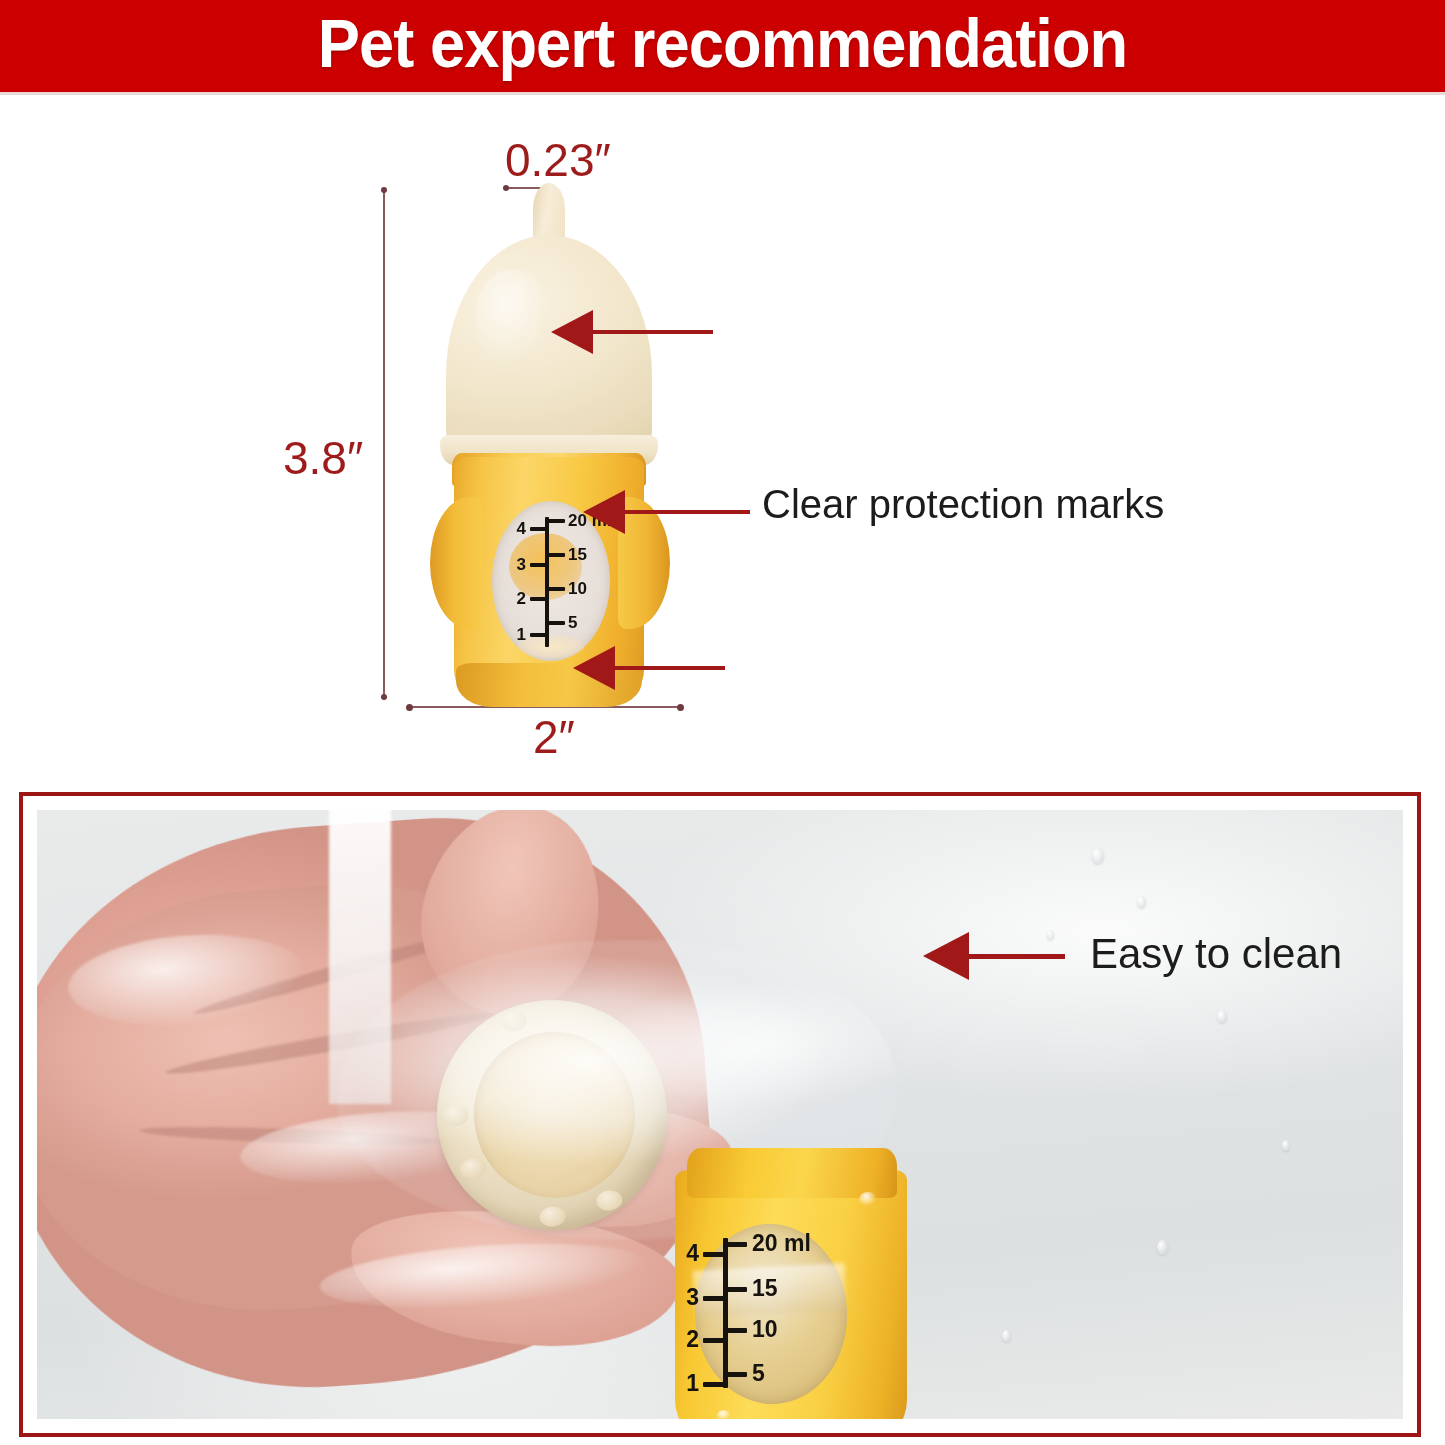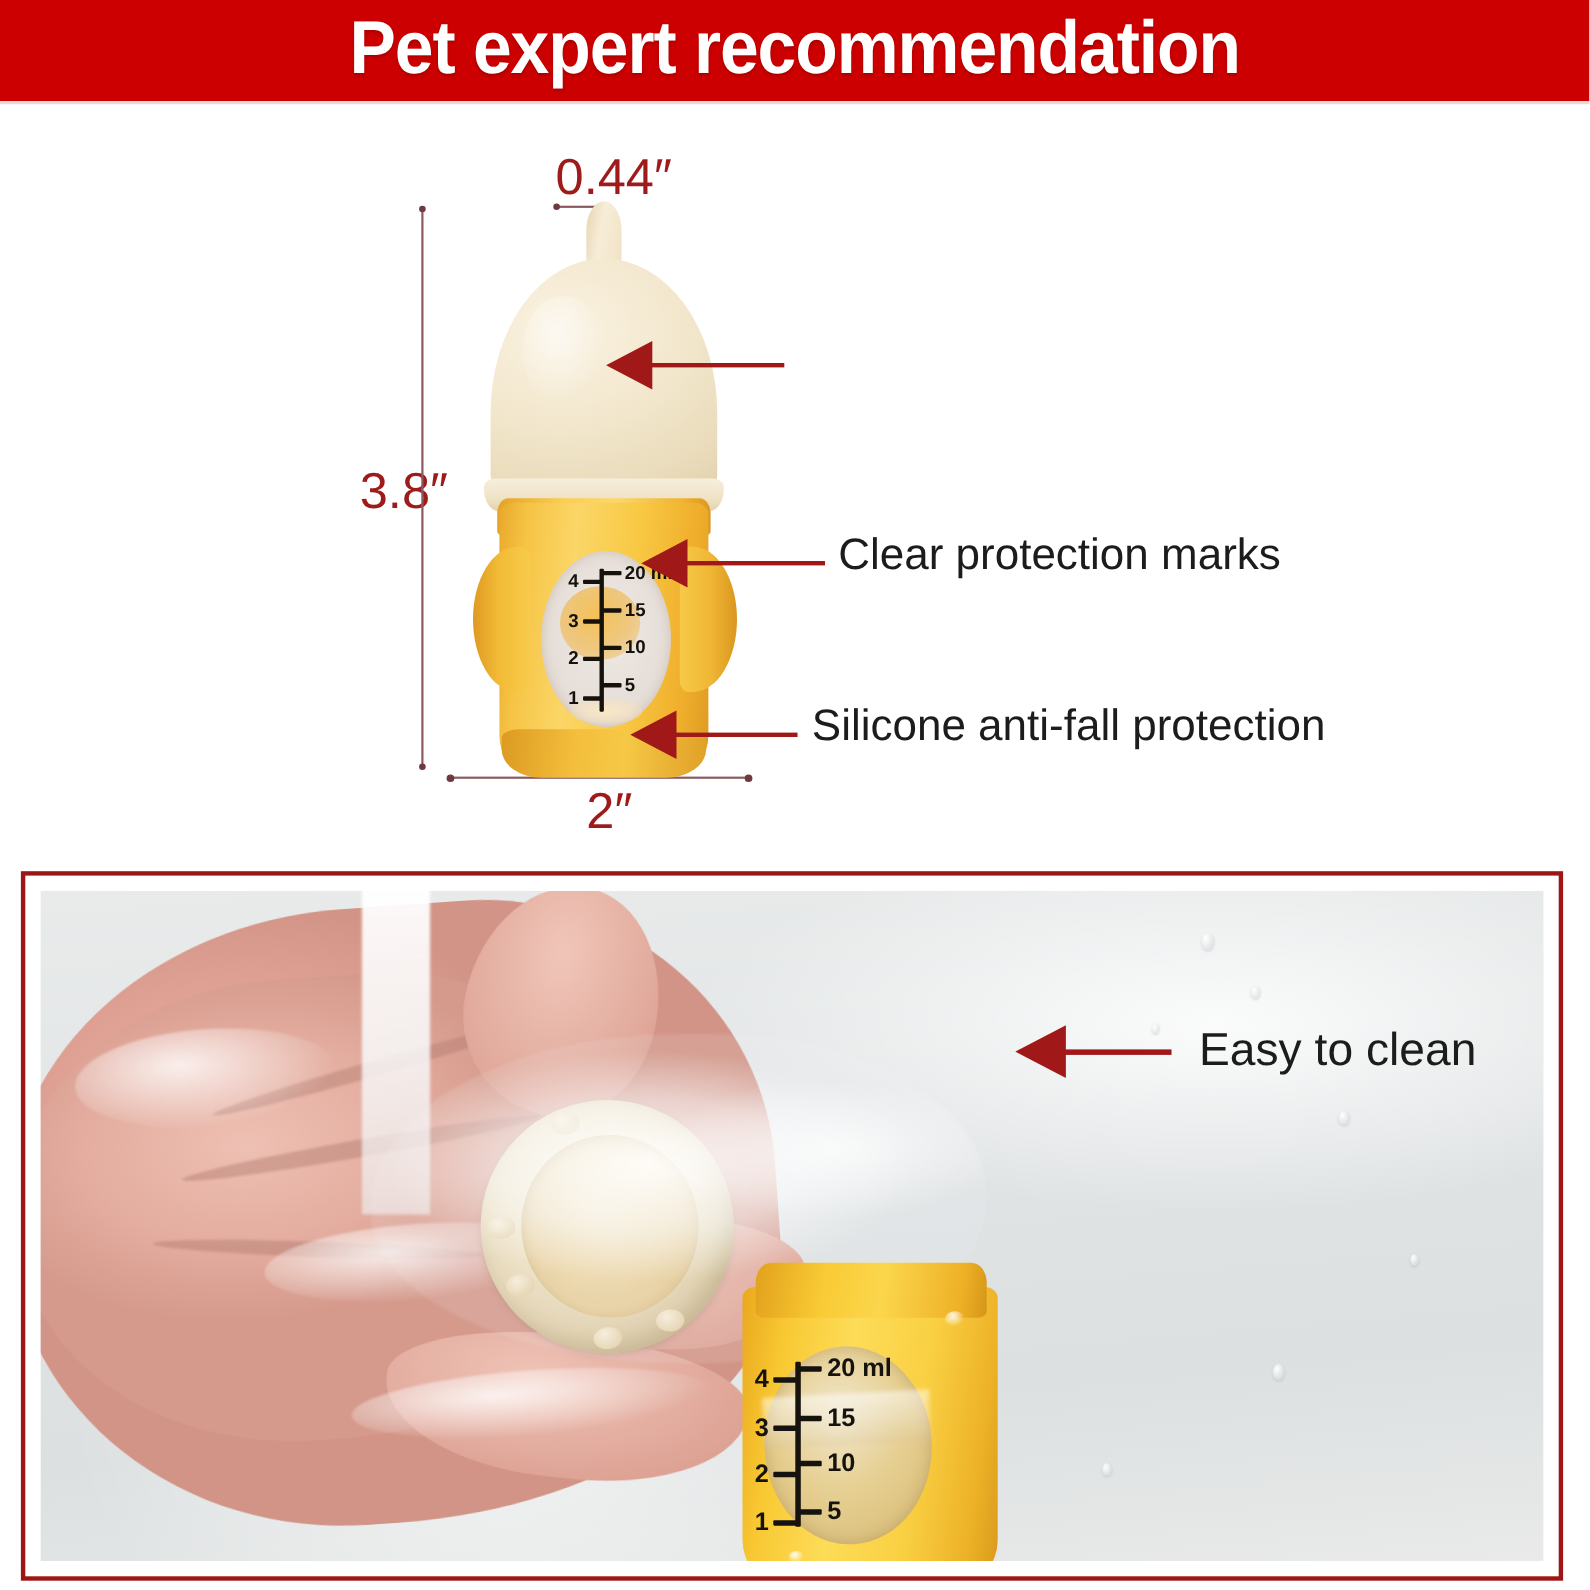--- a/index.html
+++ b/index.html
@@ -61,21 +61,21 @@
   
   .dim-label {
     position: absolute;
     color: #9E1B1B;
     font-family: "Liberation Sans", sans-serif;
     font-size: 46px;
     font-weight: 400;
     white-space: nowrap;
   }
   .dim-top    { left: 505px;  top: 38px; }
-  .dim-left   { left: 283px;  top: 324px; margin-left: 44px; }
+  .dim-left   { left: 283px;  top: 336px; }
   .dim-bottom { left: 533px;  top: 615px; }
 
   
   .dim-line-v {
     position: absolute;
     left: 383px; top: 95px;
     width: 2px; height: 507px;
     background: #8A5A5F;
   }
   .dim-line-v::before, .dim-line-v::after {
@@ -486,21 +486,21 @@
 </head>
 <body>
 
 <div class="header-banner">
   <div class="header-title">Pet expert recommendation</div>
 </div>
 <div class="header-underline"></div>
 
 <div class="diagram">
 
-  <div class="dim-label dim-top">0.44″</div>
+  <div class="dim-label dim-top">0.23″</div>
   <div class="dim-line-h-top"></div>
 
   <div class="dim-label dim-left">3.8″</div>
   <div class="dim-line-v"></div>
 
   <div class="dim-label dim-bottom">2″</div>
   <div class="dim-line-h-bot"></div>
 
   <div class="bottle">
     <div class="nipple-teat"></div>
@@ -545,21 +545,20 @@
 
   <div class="callout-head" style="left:551px; top:215px"></div>
   <div class="callout-line" style="left:591px; top:235px; width:122px;"></div>
 
   <div class="callout-head" style="left:583px; top:395px"></div>
   <div class="callout-line" style="left:623px; top:415px; width:127px;"></div>
   <div class="callout-text" style="left:762px; top:387px">Clear protection marks</div>
 
   <div class="callout-head" style="left:573px; top:551px"></div>
   <div class="callout-line" style="left:613px; top:571px; width:112px;"></div>
-  <div class="callout-text" style="left:738px; top:543px">Silicone anti-fall protection</div>
 </div>
 
 <div class="photo-frame">
   <div class="photo">
     <div class="photo-bg"></div>
 
     <div class="droplet" style="left:1055px; top:38px;  width:12px; height:16px;"></div>
     <div class="droplet" style="left:1100px; top:86px;  width:9px;  height:12px;"></div>
     <div class="droplet" style="left:1010px; top:120px; width:7px;  height:10px;"></div>
     <div class="droplet" style="left:1180px; top:200px; width:10px; height:13px;"></div>

